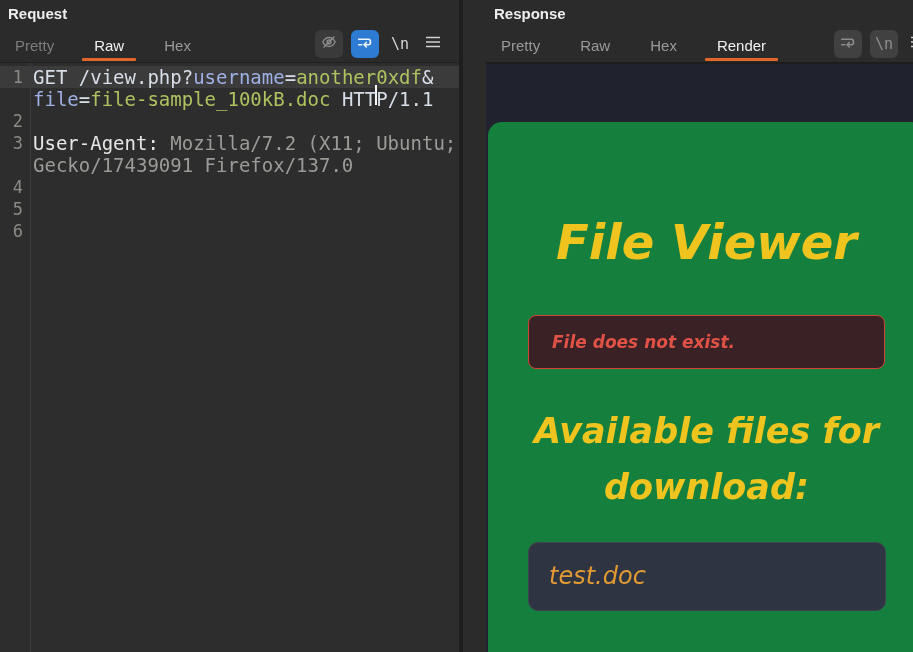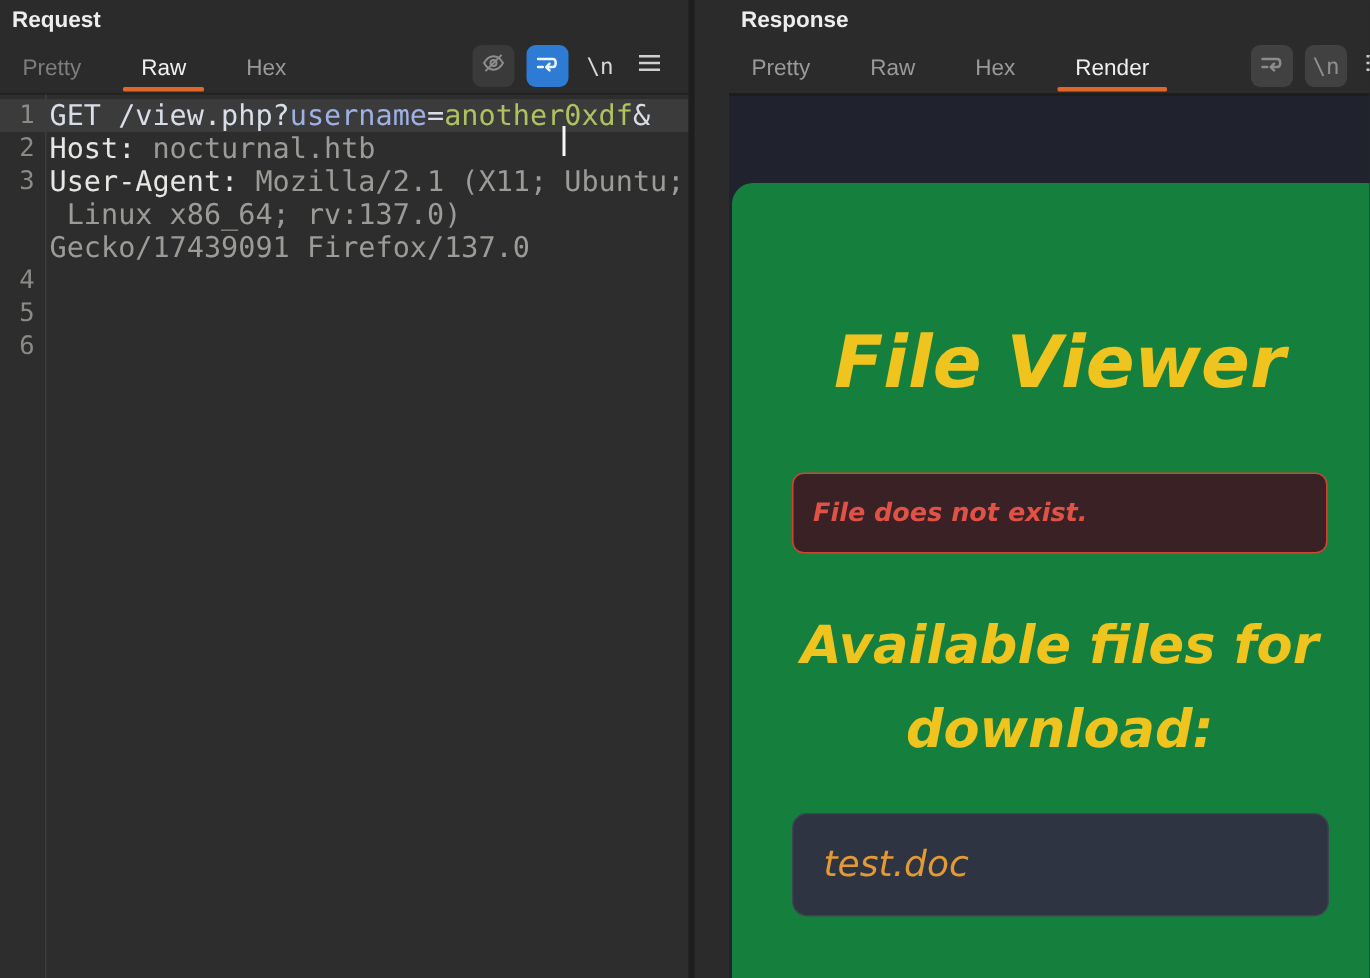--- a/index.html
+++ b/index.html
@@ -72,21 +72,21 @@
     overflow:hidden;
     font-style:italic;
   }
   .render-h1{
     margin:94px 0 0;text-align:center;
     font-size:48px;line-height:52px;font-weight:bold;color:#f0c41e;
   }
   .render-alert{
     margin:47px 40px 0;box-sizing:border-box;
     background:#3a2126;border:1px solid #cf4433;border-radius:8px;
-    padding:15px 13px;
+    padding:15px 23px;
   }
   .render-alert-text{font-size:17px;line-height:22px;font-weight:bold;color:#e05245;}
   .render-h2{
     margin:34px auto 0;max-width:390px;text-align:center;
     font-size:35px;line-height:56px;font-weight:bold;color:#f0c41e;
   }
   .render-filebox{
     margin:27px 39px 0 40px;box-sizing:border-box;
     background:#2f3442;border:1px solid #3d4350;border-radius:10px;
     padding:21px 20px 22px;
@@ -134,23 +134,23 @@
             <path d="M3 5.5 H17 M3 10 H17 M3 14.5 H17" stroke="#d0d0d0" stroke-width="1.7"></path>
           </svg>
         </span>
       </div>
     </div>
   </div>
   <div class="editor">
     <div class="gutter-line"></div>
     <div>
         <div class="ed-row hl"><span class="ed-num">1</span><span class="ed-text"><span class="tok-plain">GET /view.php?</span><span class="tok-param">username</span><span class="tok-plain">=</span><span class="tok-value">another</span><span class="caret"></span><span class="tok-value">0xdf</span><span class="tok-plain">&amp;</span></span></div>
-        <div class="ed-row"><span class="ed-num">2</span><span class="ed-text"><span class="tok-header">Host:</span><span class="tok-hval"> nocturnal.htb</span></span></div>
-        <div class="ed-row"><span class="ed-num">3</span><span class="ed-text"><span class="tok-header">User-Agent:</span><span class="tok-hval"> Mozilla/2.1 (X11; Ubuntu;</span></span></div>
-        <div class="ed-row"><span class="ed-num"></span><span class="ed-text"><span class="tok-hval"> Linux x86_64; rv:137.0)</span></span></div>
+        <div class="ed-row"><span class="ed-num"></span><span class="ed-text"><span class="tok-param">file</span><span class="tok-plain">=</span><span class="tok-value">file-sample_100kB.doc</span><span class="tok-plain"> HTTP/1.1</span></span></div>
+        <div class="ed-row"><span class="ed-num">2</span></div>
+        <div class="ed-row"><span class="ed-num">3</span><span class="ed-text"><span class="tok-header">User-Agent:</span><span class="tok-hval"> Mozilla/7.2 (X11; Ubuntu;</span></span></div>
         <div class="ed-row"><span class="ed-num"></span><span class="ed-text"><span class="tok-hval">Gecko/17439091 Firefox/137.0</span></span></div>
         <div class="ed-row"><span class="ed-num">4</span></div>
         <div class="ed-row"><span class="ed-num">5</span><span class="ed-text"></span></div>
         <div class="ed-row"><span class="ed-num">6</span><span class="ed-text"></span></div>
       </div>
   </div>
 </div>
 
 <div class="panel-divider"></div>
 

